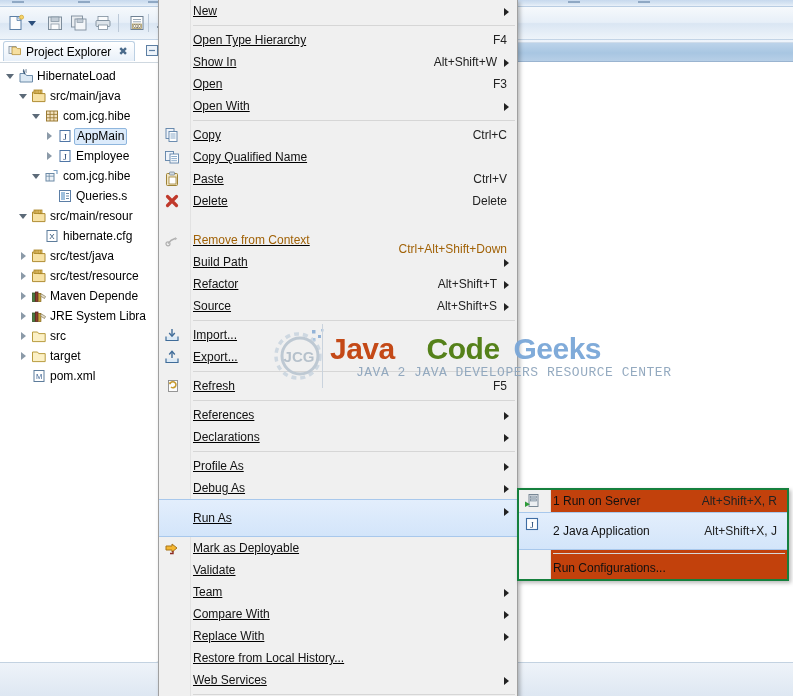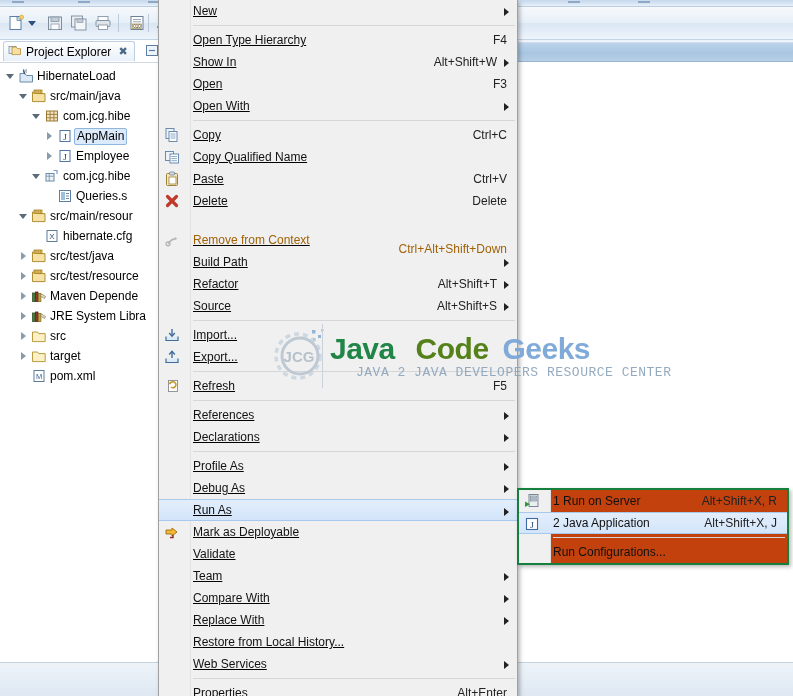--- a/index.html
+++ b/index.html
@@ -140,21 +140,21 @@
   }
   .mi.noarrow .mi-accel{right:10px;}
   .mi .mi-arrow{
     position:absolute;right:8px;top:8px;width:0;height:0;
     border-left:5px solid #222;border-top:4px solid transparent;border-bottom:4px solid transparent;
   }
   .mi.disabled, .mi.disabled .mi-accel{color:#a16207;margin-top:17px;}
   .mi.hl{
     background:linear-gradient(to bottom,#e3eefc 0%,#d3e5fa 100%);
     border-top:1px solid #a8c8ec;border-bottom:1px solid #a8c8ec;
-    height:22px;box-sizing:border-box;
+    height:38px;box-sizing:border-box;
   }
   .ctx-sep{
     position:relative;height:7px;z-index:2;
   }
   .ctx-sep::after{
     content:'';position:absolute;left:34px;right:2px;top:3px;height:1px;background:#d6d6d6;
   }
 
   
   .submenu{
@@ -708,20 +708,20 @@
       <circle cx="26" cy="30" r="22" fill="none" stroke="#cdd7e1" stroke-width="3.5" stroke-dasharray="5 4"></circle>
       <circle cx="28" cy="30" r="18" fill="none" stroke="#bcc7d2" stroke-width="3"></circle>
       <text x="27" y="36" font-size="15" text-anchor="middle" fill="#b3bfca" font-family="Liberation Sans,sans-serif" font-weight="bold">JCG</text>
       <rect x="40" y="4" width="3.5" height="3.5" fill="#8fb0d6"></rect>
       <rect x="46" y="9" width="3" height="3" fill="#8fb0d6"></rect>
       <rect x="41" y="12" width="2.5" height="2.5" fill="#a9c4e0"></rect>
       <rect x="49" y="3" width="2.5" height="2.5" fill="#a9c4e0"></rect>
     </svg>
     <div class="wm-bar"></div>
     <div class="wm-text">
-      <span style="color: #15803d; margin-right: 13px;">Java</span>
+      <span style="color: #c2410c; margin-right: 24px;">Java</span>
       <span style="color: #4d7c0f; margin-right: 6px;">Code</span>
       <span style="color: rgb(122, 167, 216); margin-right: 6px;">Geeks</span>
     </div>
     <div class="wm-sub">JAVA 2 JAVA DEVELOPERS RESOURCE CENTER</div>
   </div>
 
 </div>
 
 </body></html>

